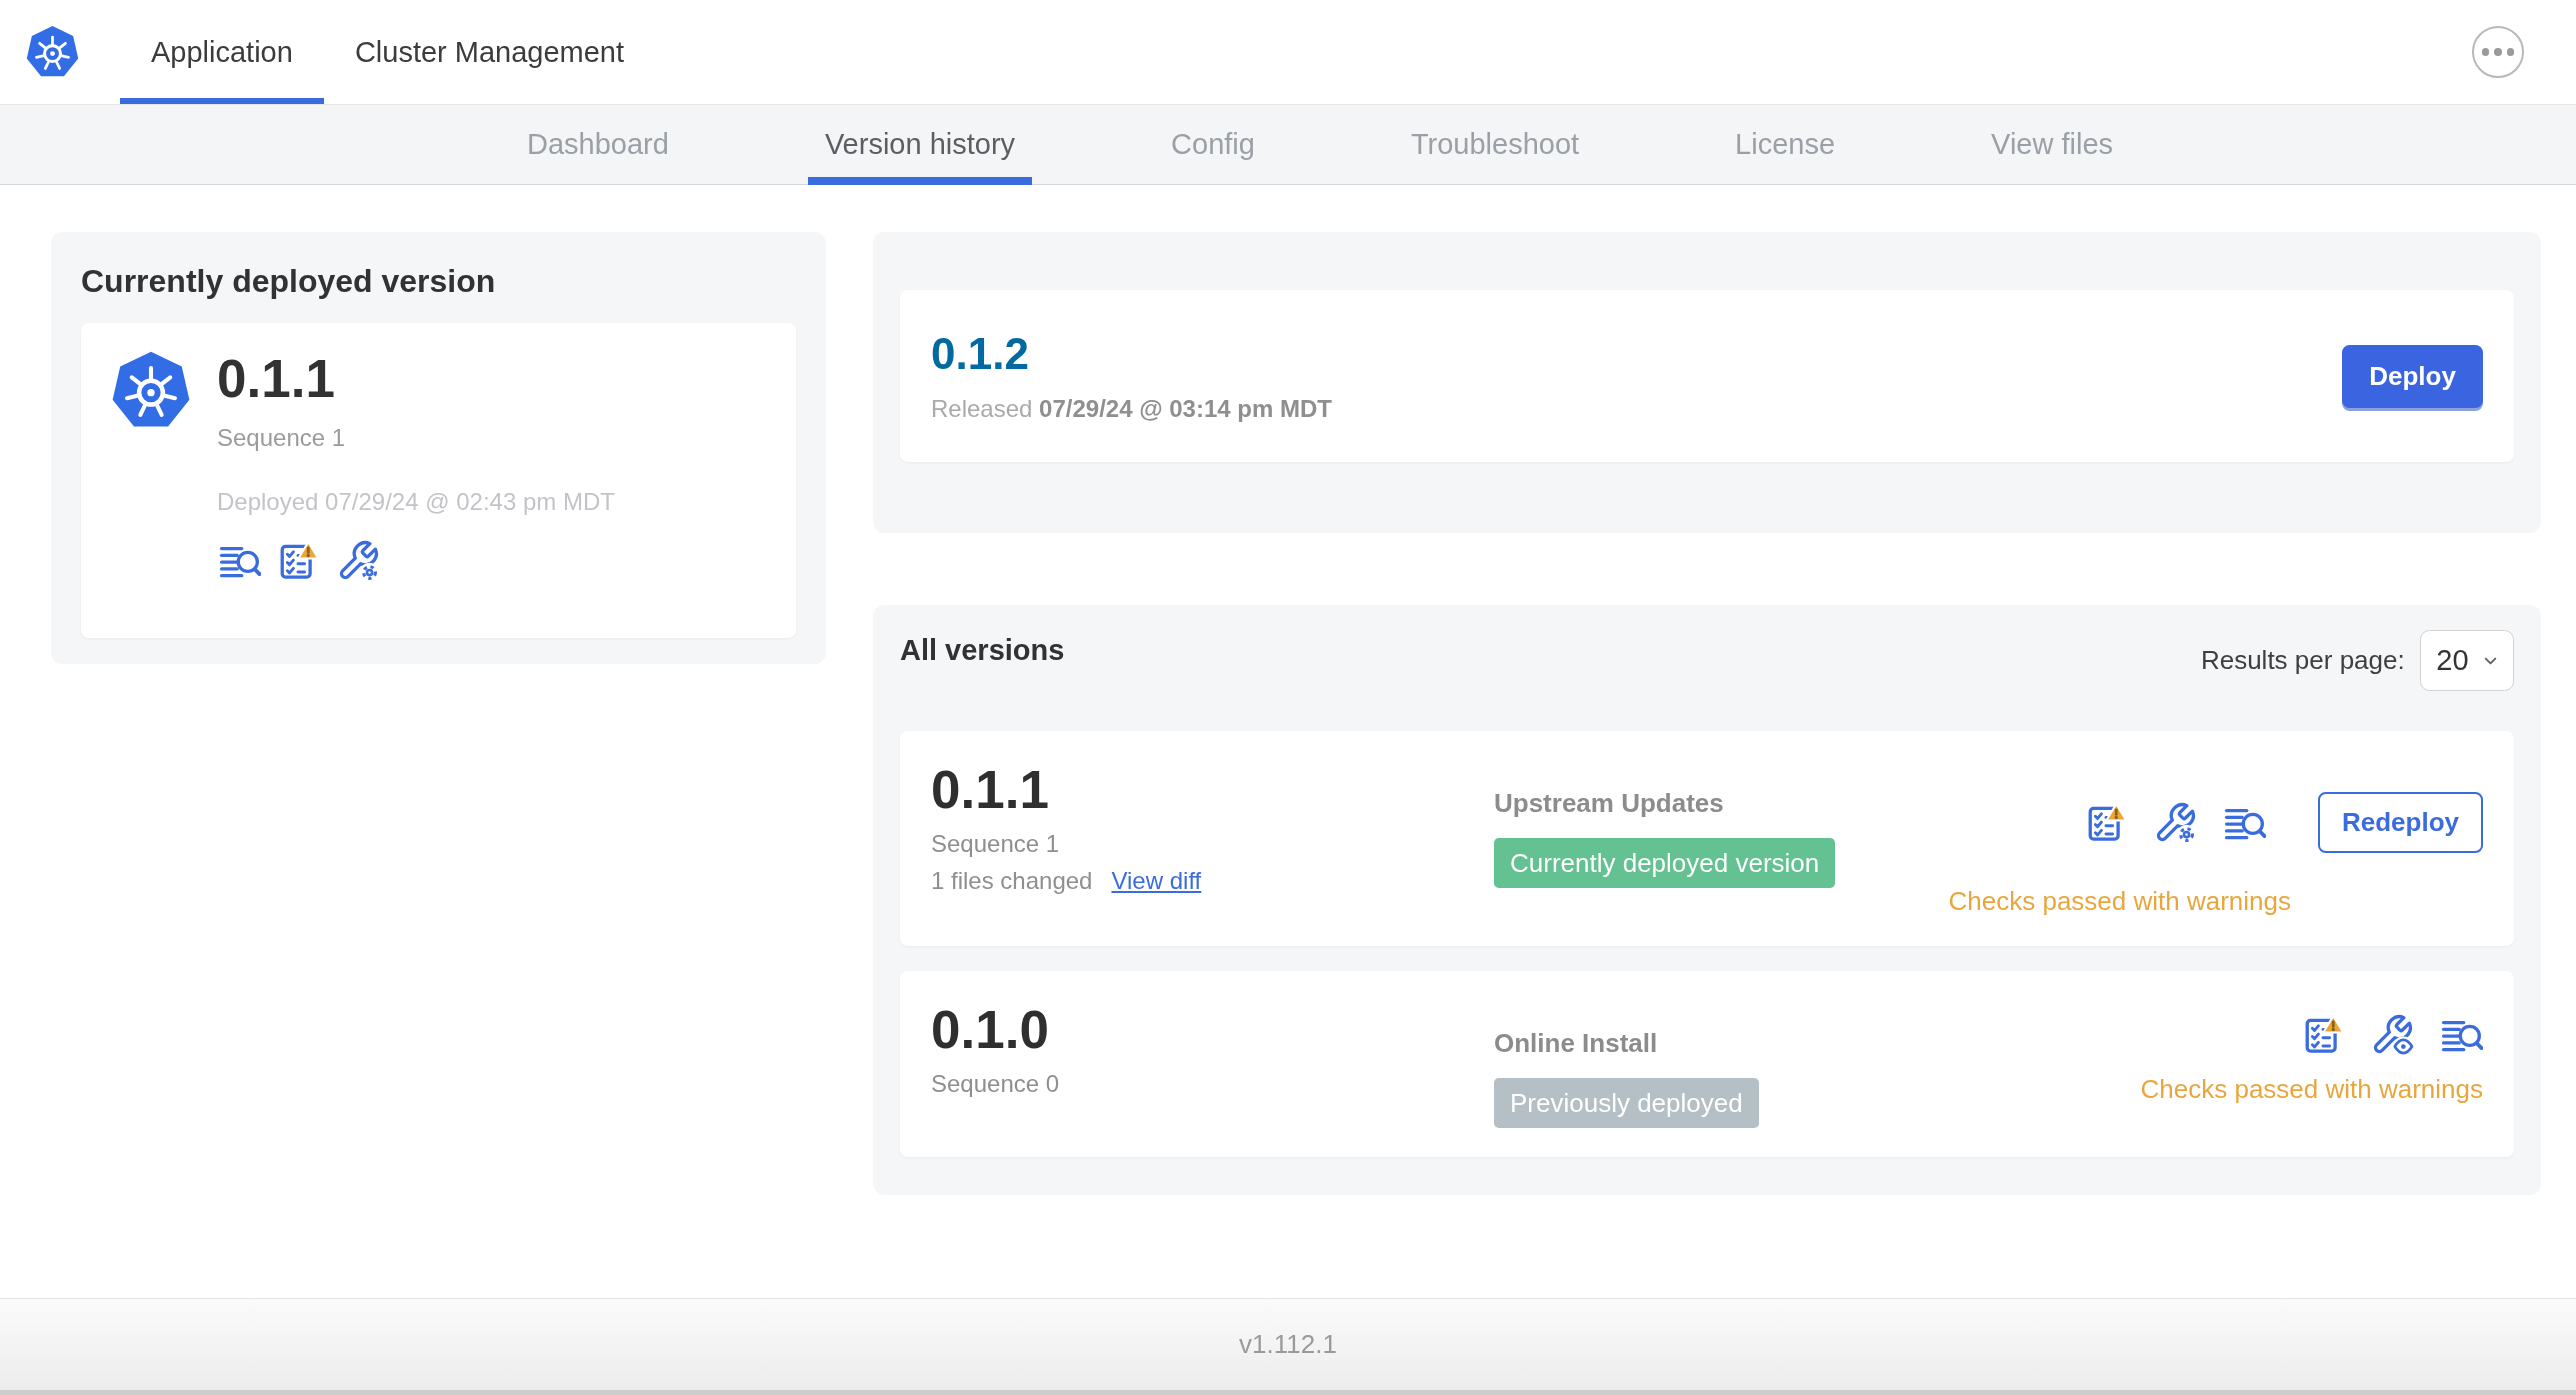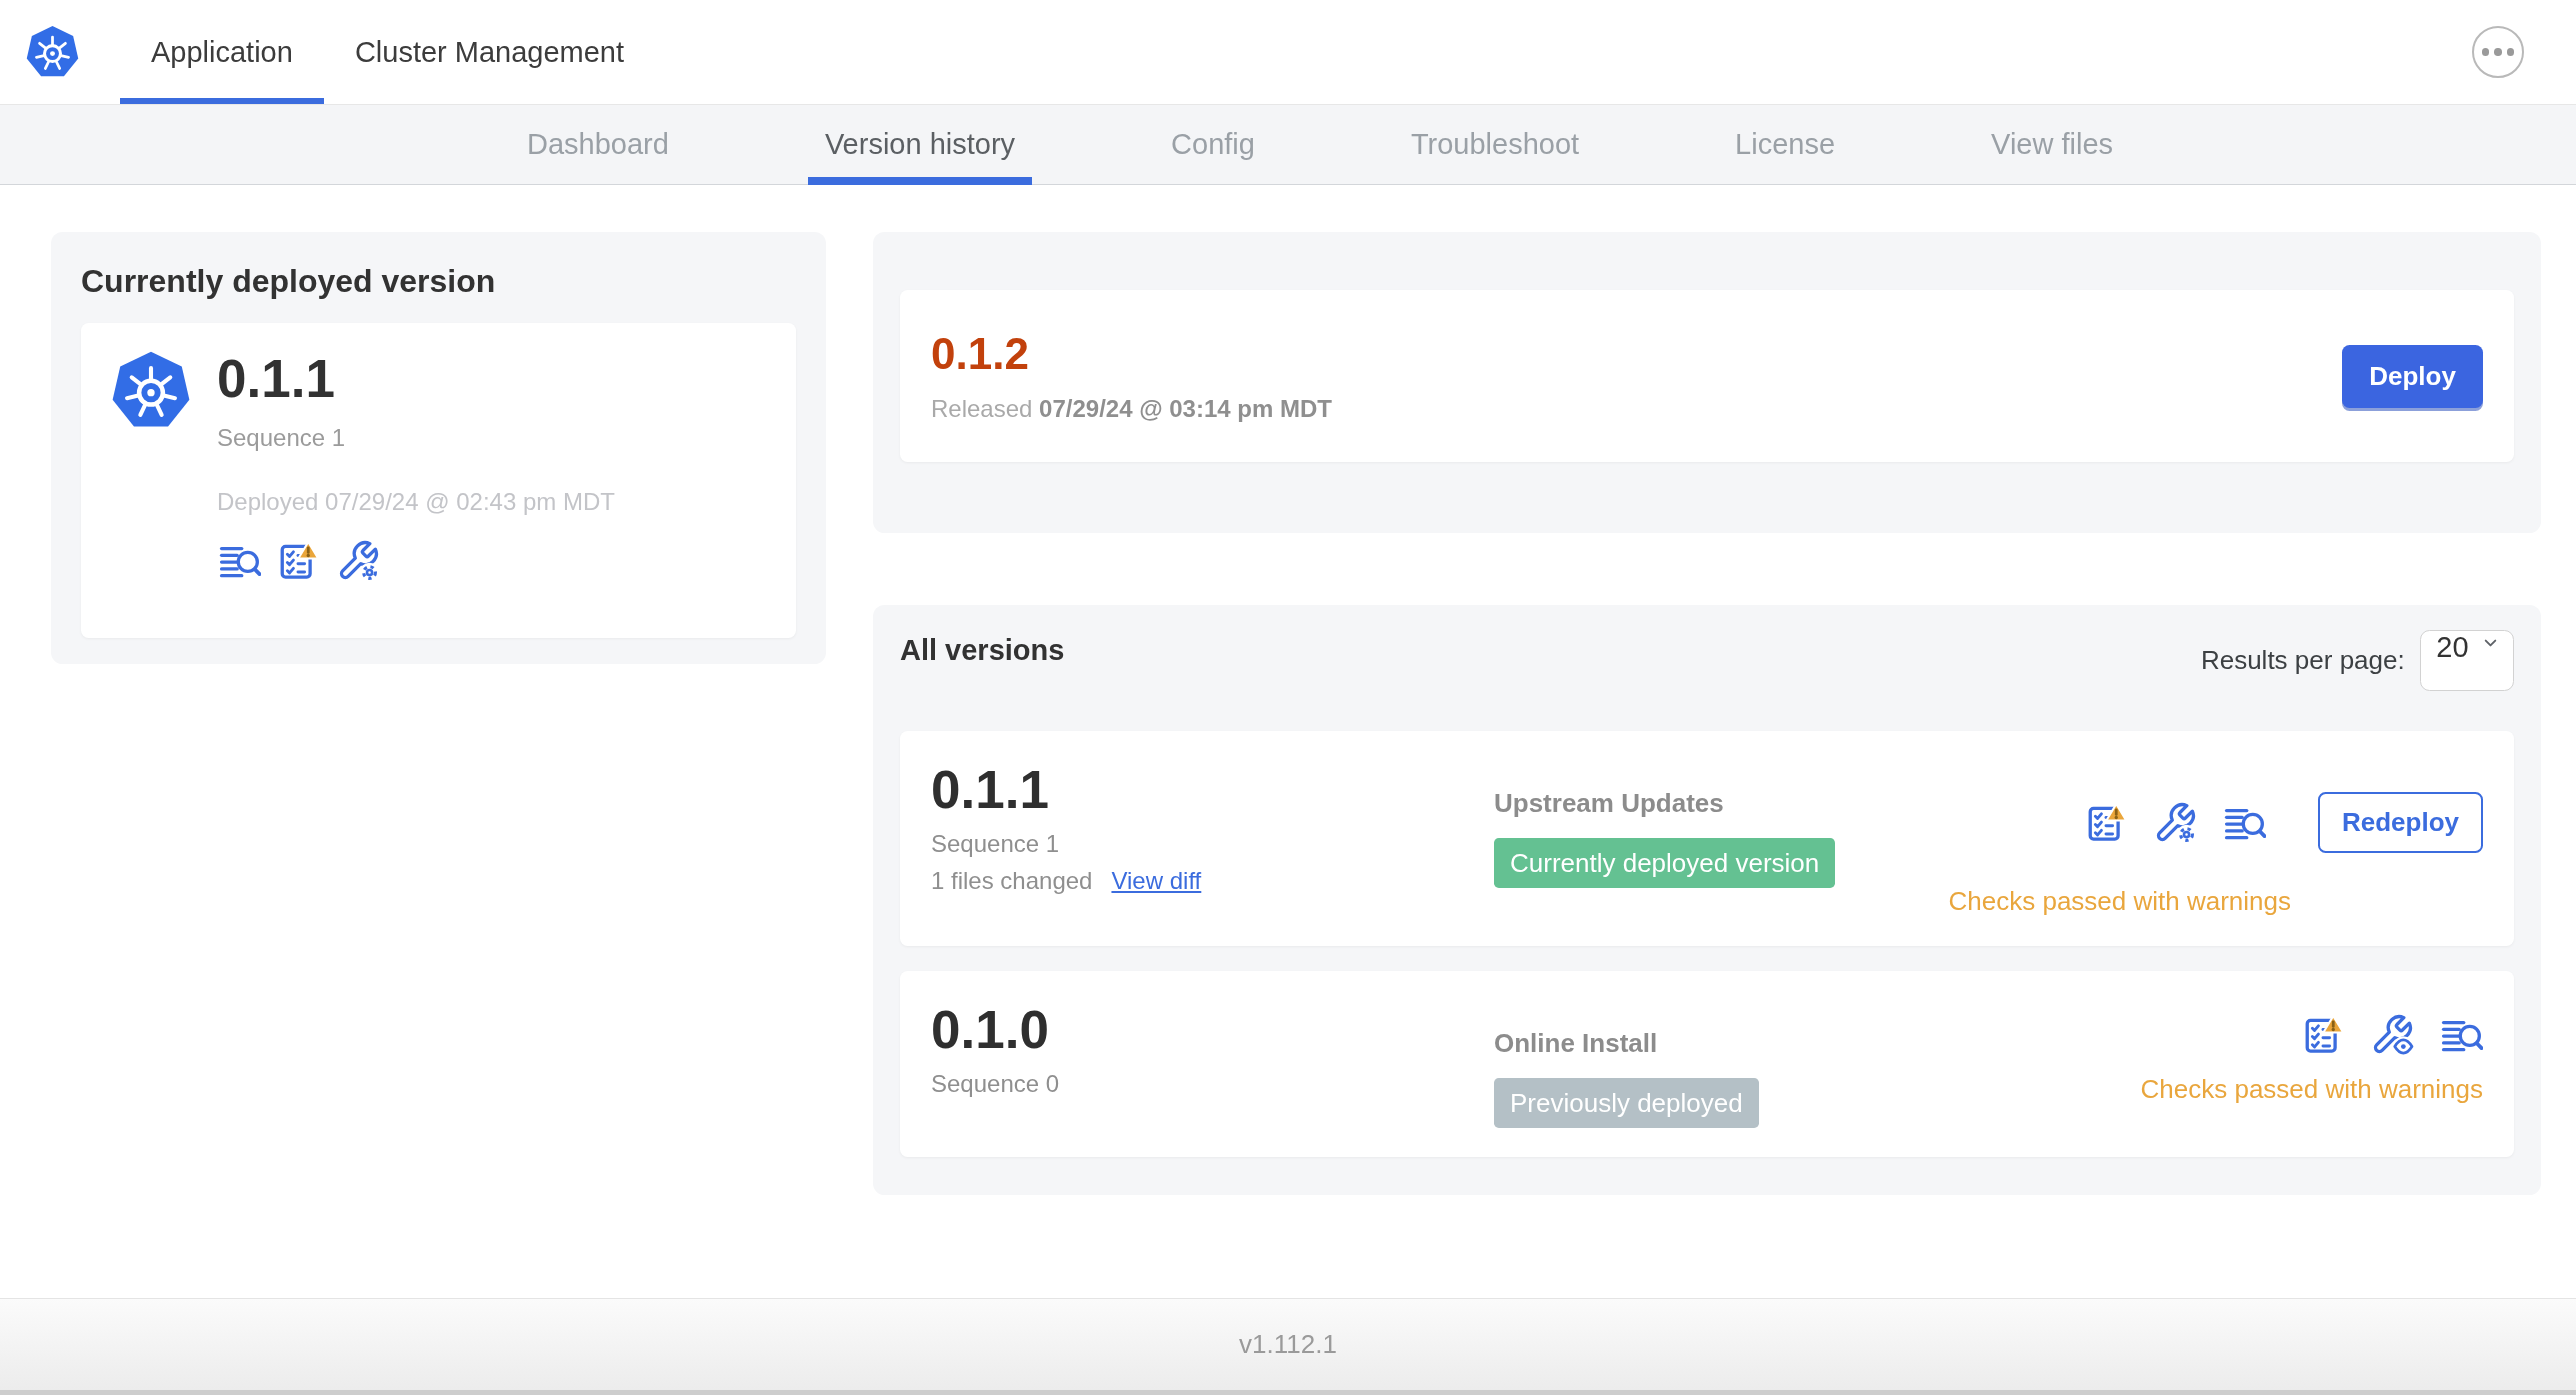--- a/index.html
+++ b/index.html
@@ -51,33 +51,33 @@
   .cv-deployed { margin-top:36px; font-size:24px; color:#c3c4c8; }
   .icon-row { display:flex; align-items:center; gap:15.3px; margin-top:23px; }
   .icon-row svg, .actions-icons svg { display:block; }
 
   
   .right-col { flex:1 1 auto; display:flex; flex-direction:column; }
   .updates-card { height:301px; padding:29px 27px; }
   .section-title { font-size:29px; font-weight:600; color:#323232; }
   .update-row { margin-top:29px; height:172px; padding:0 31px; display:flex;
     align-items:center; justify-content:space-between; }
-  .upd-version { font-size:44px; font-weight:700; color:#c2410c; }
+  .upd-version { font-size:44px; font-weight:700; color:#0369a1; }
   .upd-released { margin-top:15.3px; font-size:24px; color:#a9a9a9; }
   .upd-released b { color:#8f8f8f; font-weight:700; }
   .deploy-btn { width:141px; height:63px; background:#3B65E0; border:none; border-radius:7.6px;
     color:#fff; font-size:26px; font-weight:700; font-family:inherit; cursor:pointer;
     box-shadow:0 2.9px 0 rgba(45,82,187,.55); }
 
   .versions-card { margin-top:72px; height:590px; padding:29px 27px; }
   .versions-head { display:flex; align-items:flex-start; justify-content:space-between; }
   .rpp { display:flex; align-items:center; gap:15.3px; margin-top:-3.8px; }
   .rpp-label { font-size:26px; color:#3c4043; }
   .select-box { width:94px; height:61px; background:#fff; border:1.9px solid #d2d2d2;
-    border-radius:9.5px; display:flex; align-items:flex-start; justify-content:space-between;
+    border-radius:9.5px; display:flex; align-items:center; justify-content:space-between;
     padding:0 11.5px 0 15.3px; cursor:pointer; }
   .select-box span { font-size:29px; color:#333; }
 
   .version-row { display:flex; align-items:flex-start; padding:32px 31px 29px 31px; }
   .version-row.row-1 { margin-top:40px; min-height:210px; }
   .version-row.row-2 { margin-top:25px; min-height:164px; }
   .vr-col1 { width:563px; flex-shrink:0; }
   .vr-version { font-size:53px; font-weight:700; color:#2f2f2f; line-height:1.0; }
   .vr-seq { margin-top:13.4px; font-size:24px; color:#8f8f8f; }
   .vr-files { margin-top:9.5px; font-size:24px; color:#8f8f8f; display:flex; align-items:center; }

